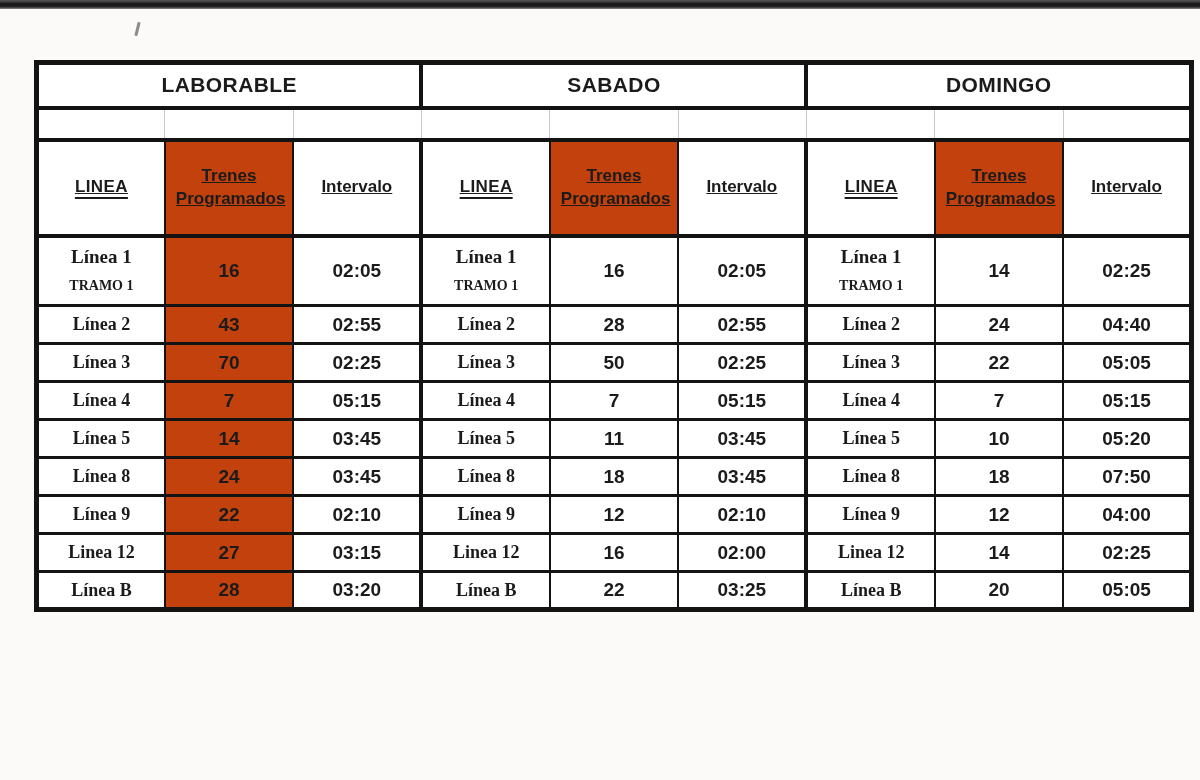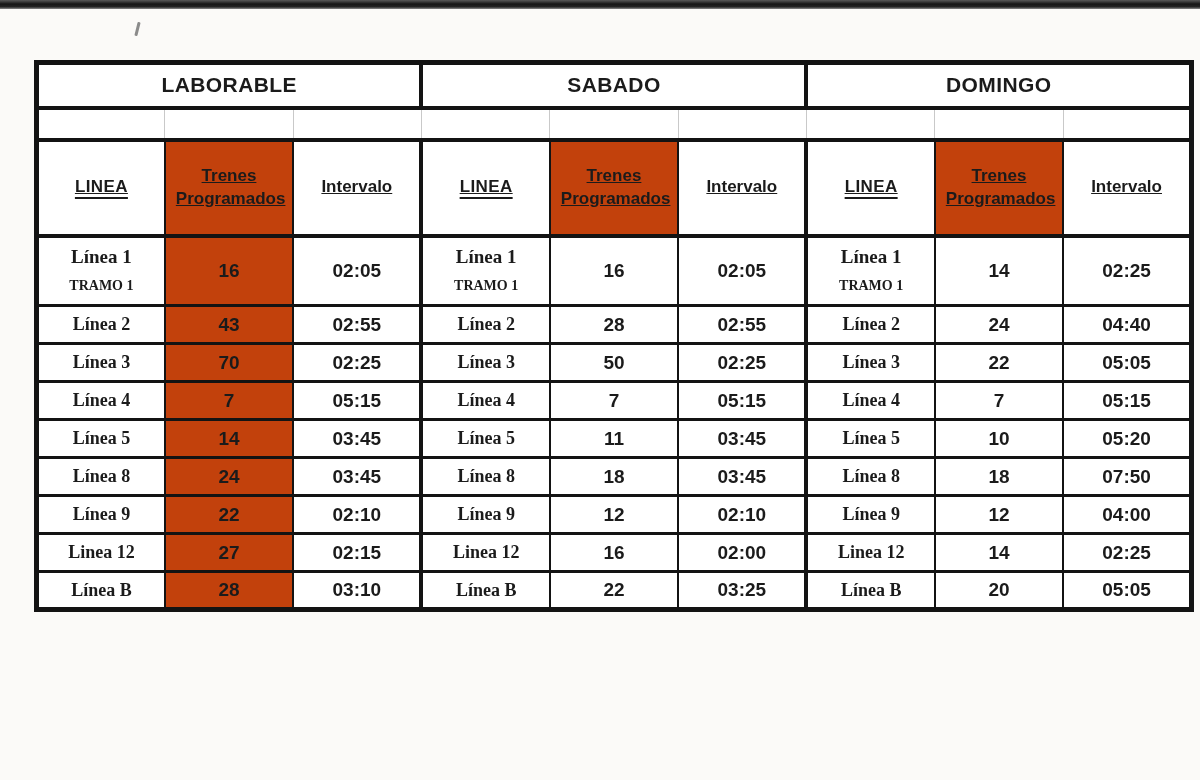--- a/index.html
+++ b/index.html
@@ -191,32 +191,32 @@
           <td class="c-linea">Línea 9</td>
           <td class="c-num">12</td>
           <td class="c-time sec-end">02:10</td>
           <td class="c-linea">Línea 9</td>
           <td class="c-num">12</td>
           <td class="c-time">04:00</td>
         </tr>
         <tr class="r-data">
           <td class="c-linea">Linea 12</td>
           <td class="c-num shaded">27</td>
-          <td class="c-time sec-end">02:15</td>
+          <td class="c-time sec-end">03:15</td>
           <td class="c-linea">Linea 12</td>
           <td class="c-num">16</td>
           <td class="c-time sec-end">02:00</td>
           <td class="c-linea">Linea 12</td>
           <td class="c-num">14</td>
           <td class="c-time">02:25</td>
         </tr>
         <tr class="r-data">
           <td class="c-linea">Línea B</td>
           <td class="c-num shaded">28</td>
-          <td class="c-time sec-end">03:10</td>
+          <td class="c-time sec-end">03:20</td>
           <td class="c-linea">Línea B</td>
           <td class="c-num">22</td>
           <td class="c-time sec-end">03:25</td>
           <td class="c-linea">Línea B</td>
           <td class="c-num">20</td>
           <td class="c-time">05:05</td>
         </tr>
       </tbody>
   </table>
 </div>

